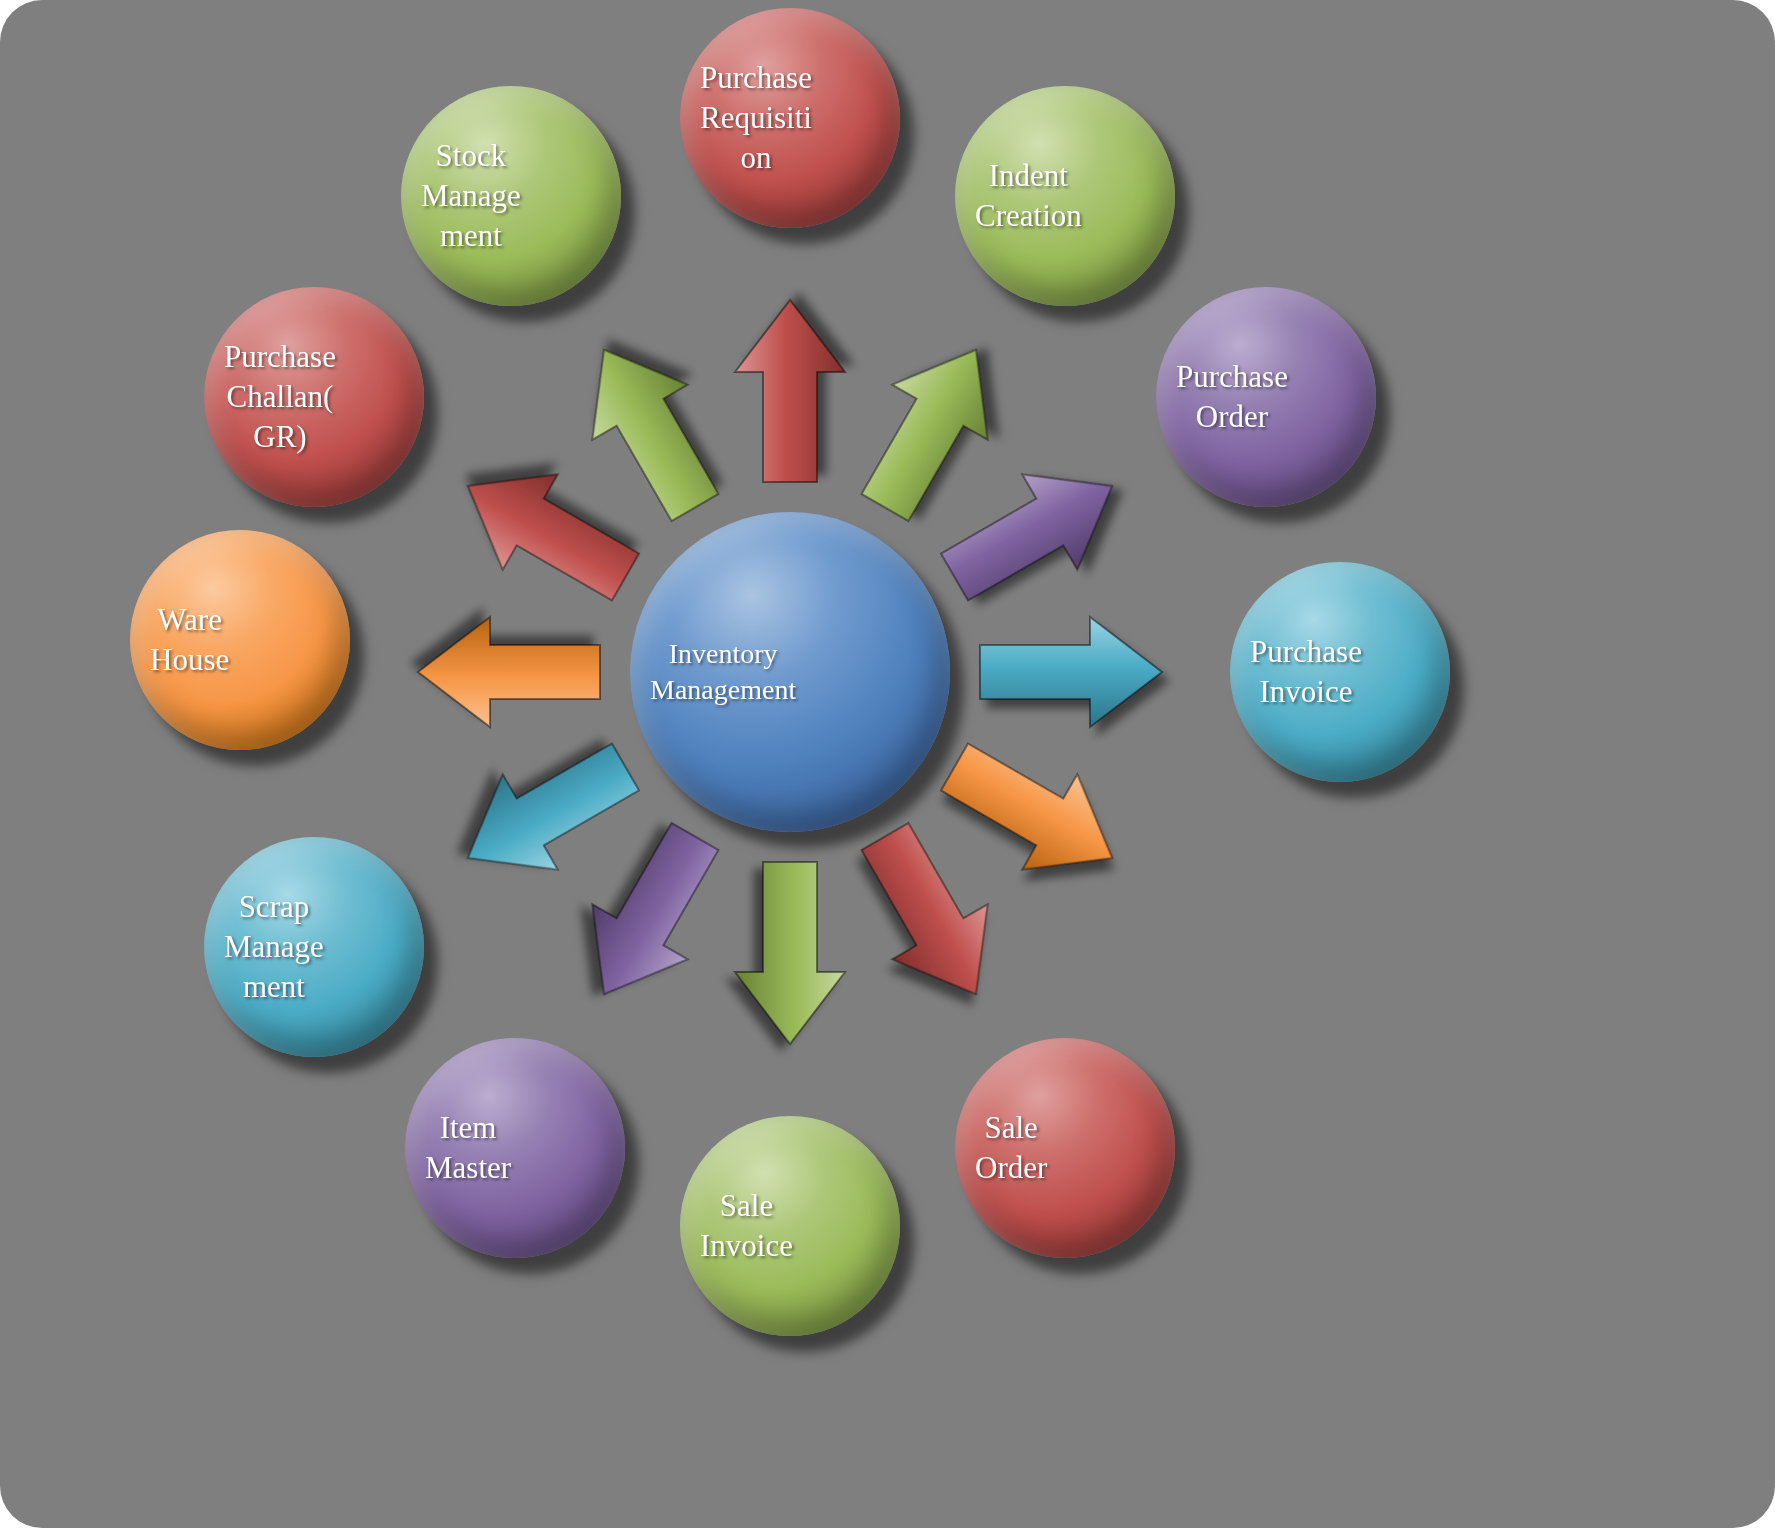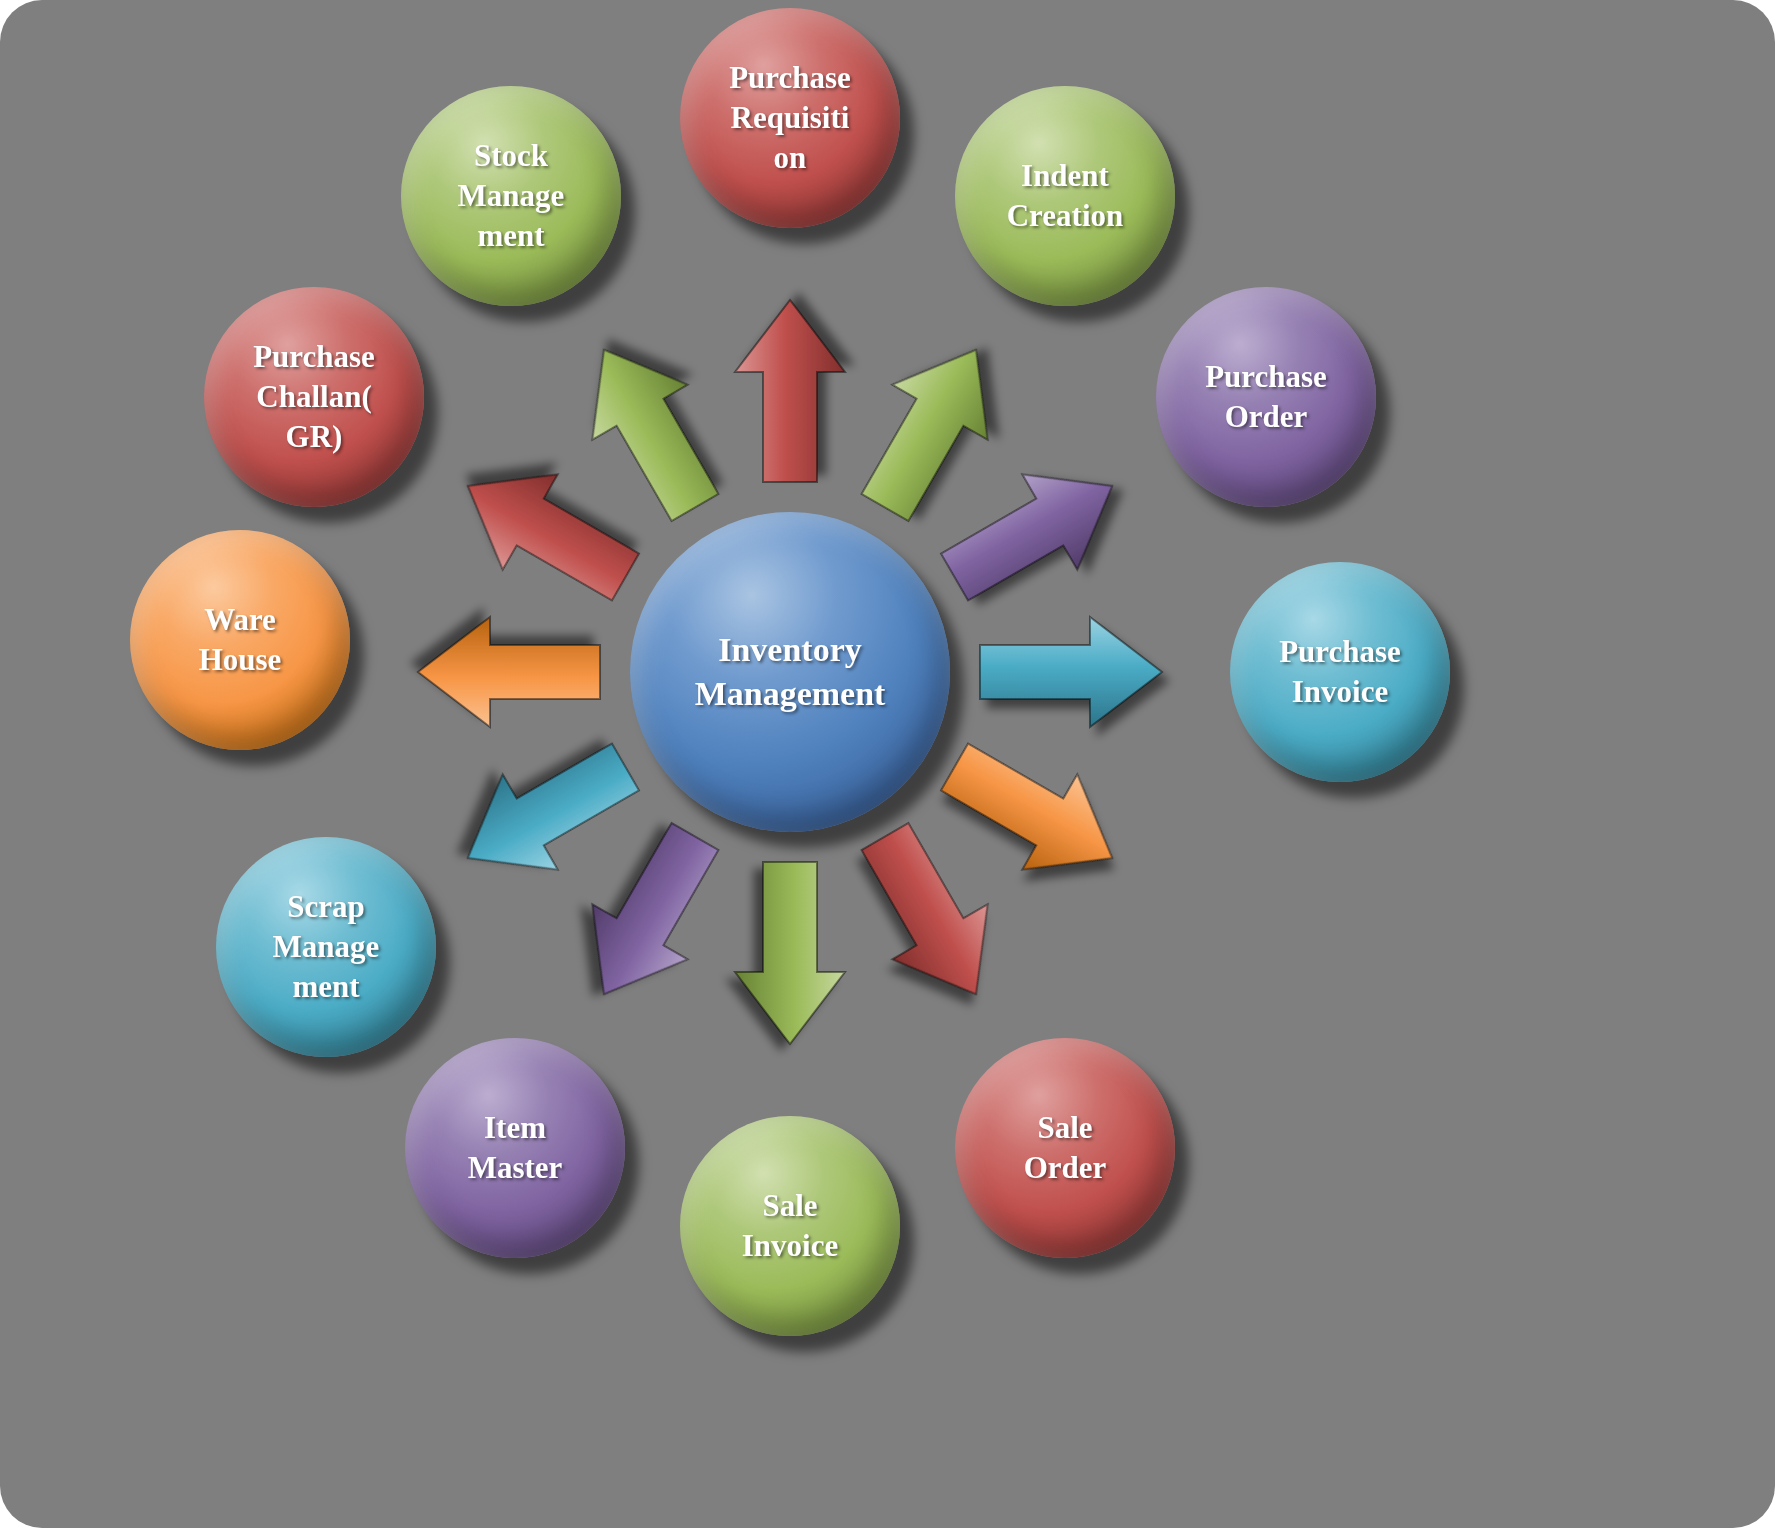--- a/index.html
+++ b/index.html
@@ -15,37 +15,36 @@
   .arrows-layer {
     position: absolute;
     left: 0; top: 0;
     width: 1775px; height: 1528px;
   }
   .node {
     position: absolute;
     border-radius: 50%;
     display: flex;
     align-items: center;
-    justify-content: center;
     text-align: center;
     color: #ffffff;
-    font-weight: bold;
+    font-weight: normal;
     box-shadow:
       inset 8px 12px 26px rgba(255,255,255,0.30),
       inset -8px -14px 30px rgba(0,0,0,0.30),
       14px 16px 12px rgba(0,0,0,0.50);
   }
   .node .label {
     white-space: pre-line;
     line-height: 1.28;
     padding: 0 20px;
     text-shadow: 2px 2px 3px rgba(0,0,0,0.45);
   }
   .satellite { width: 220px; height: 220px; font-size: 31px; }
-  .hub       { width: 320px; height: 320px; font-size: 34px; }
+  .hub       { width: 320px; height: 320px; font-size: 28px; }
 
   .c-blue   { background: radial-gradient(circle at 38% 26%, #a9c4e2 0%, #6f9ace 28%, #4f81bd 55%, #39619b 82%, #2c4e80 100%); }
   .c-red    { background: radial-gradient(circle at 38% 26%, #dfa09e 0%, #cd6f6c 28%, #c0504d 55%, #9a3b39 82%, #7e2d2b 100%); }
   .c-green  { background: radial-gradient(circle at 38% 26%, #d2e0b1 0%, #aec87a 28%, #9bbb59 55%, #7c9843 82%, #647f33 100%); }
   .c-purple { background: radial-gradient(circle at 38% 26%, #bcadd0 0%, #9681b3 28%, #8064a2 55%, #654d83 82%, #4f3a66 100%); }
   .c-teal   { background: radial-gradient(circle at 38% 26%, #a8d9e7 0%, #6fbdd2 28%, #4bacc6 55%, #35889e 82%, #2b7287 100%); }
   .c-orange { background: radial-gradient(circle at 38% 26%, #fcca9f 0%, #f9a865 28%, #f79646 55%, #d27716 82%, #b35f0c 100%); }
 </style>
 </head>
 <body>
@@ -157,21 +156,21 @@
   <div class="node satellite c-green" style="left:680px; top:1116px;">
     <span class="label">Sale
 Invoice</span>
   </div>
 
   <div class="node satellite c-purple" style="left:405px; top:1038px;">
     <span class="label">Item
 Master</span>
   </div>
 
-  <div class="node satellite c-teal" style="left:216px; top:837px;">
+  <div class="node satellite c-teal" style="left:204px; top:837px;">
     <span class="label">Scrap
 Manage
 ment</span>
   </div>
 
   <div class="node satellite c-orange" style="left:130px; top:530px;">
     <span class="label">Ware
 House</span>
   </div>
 

